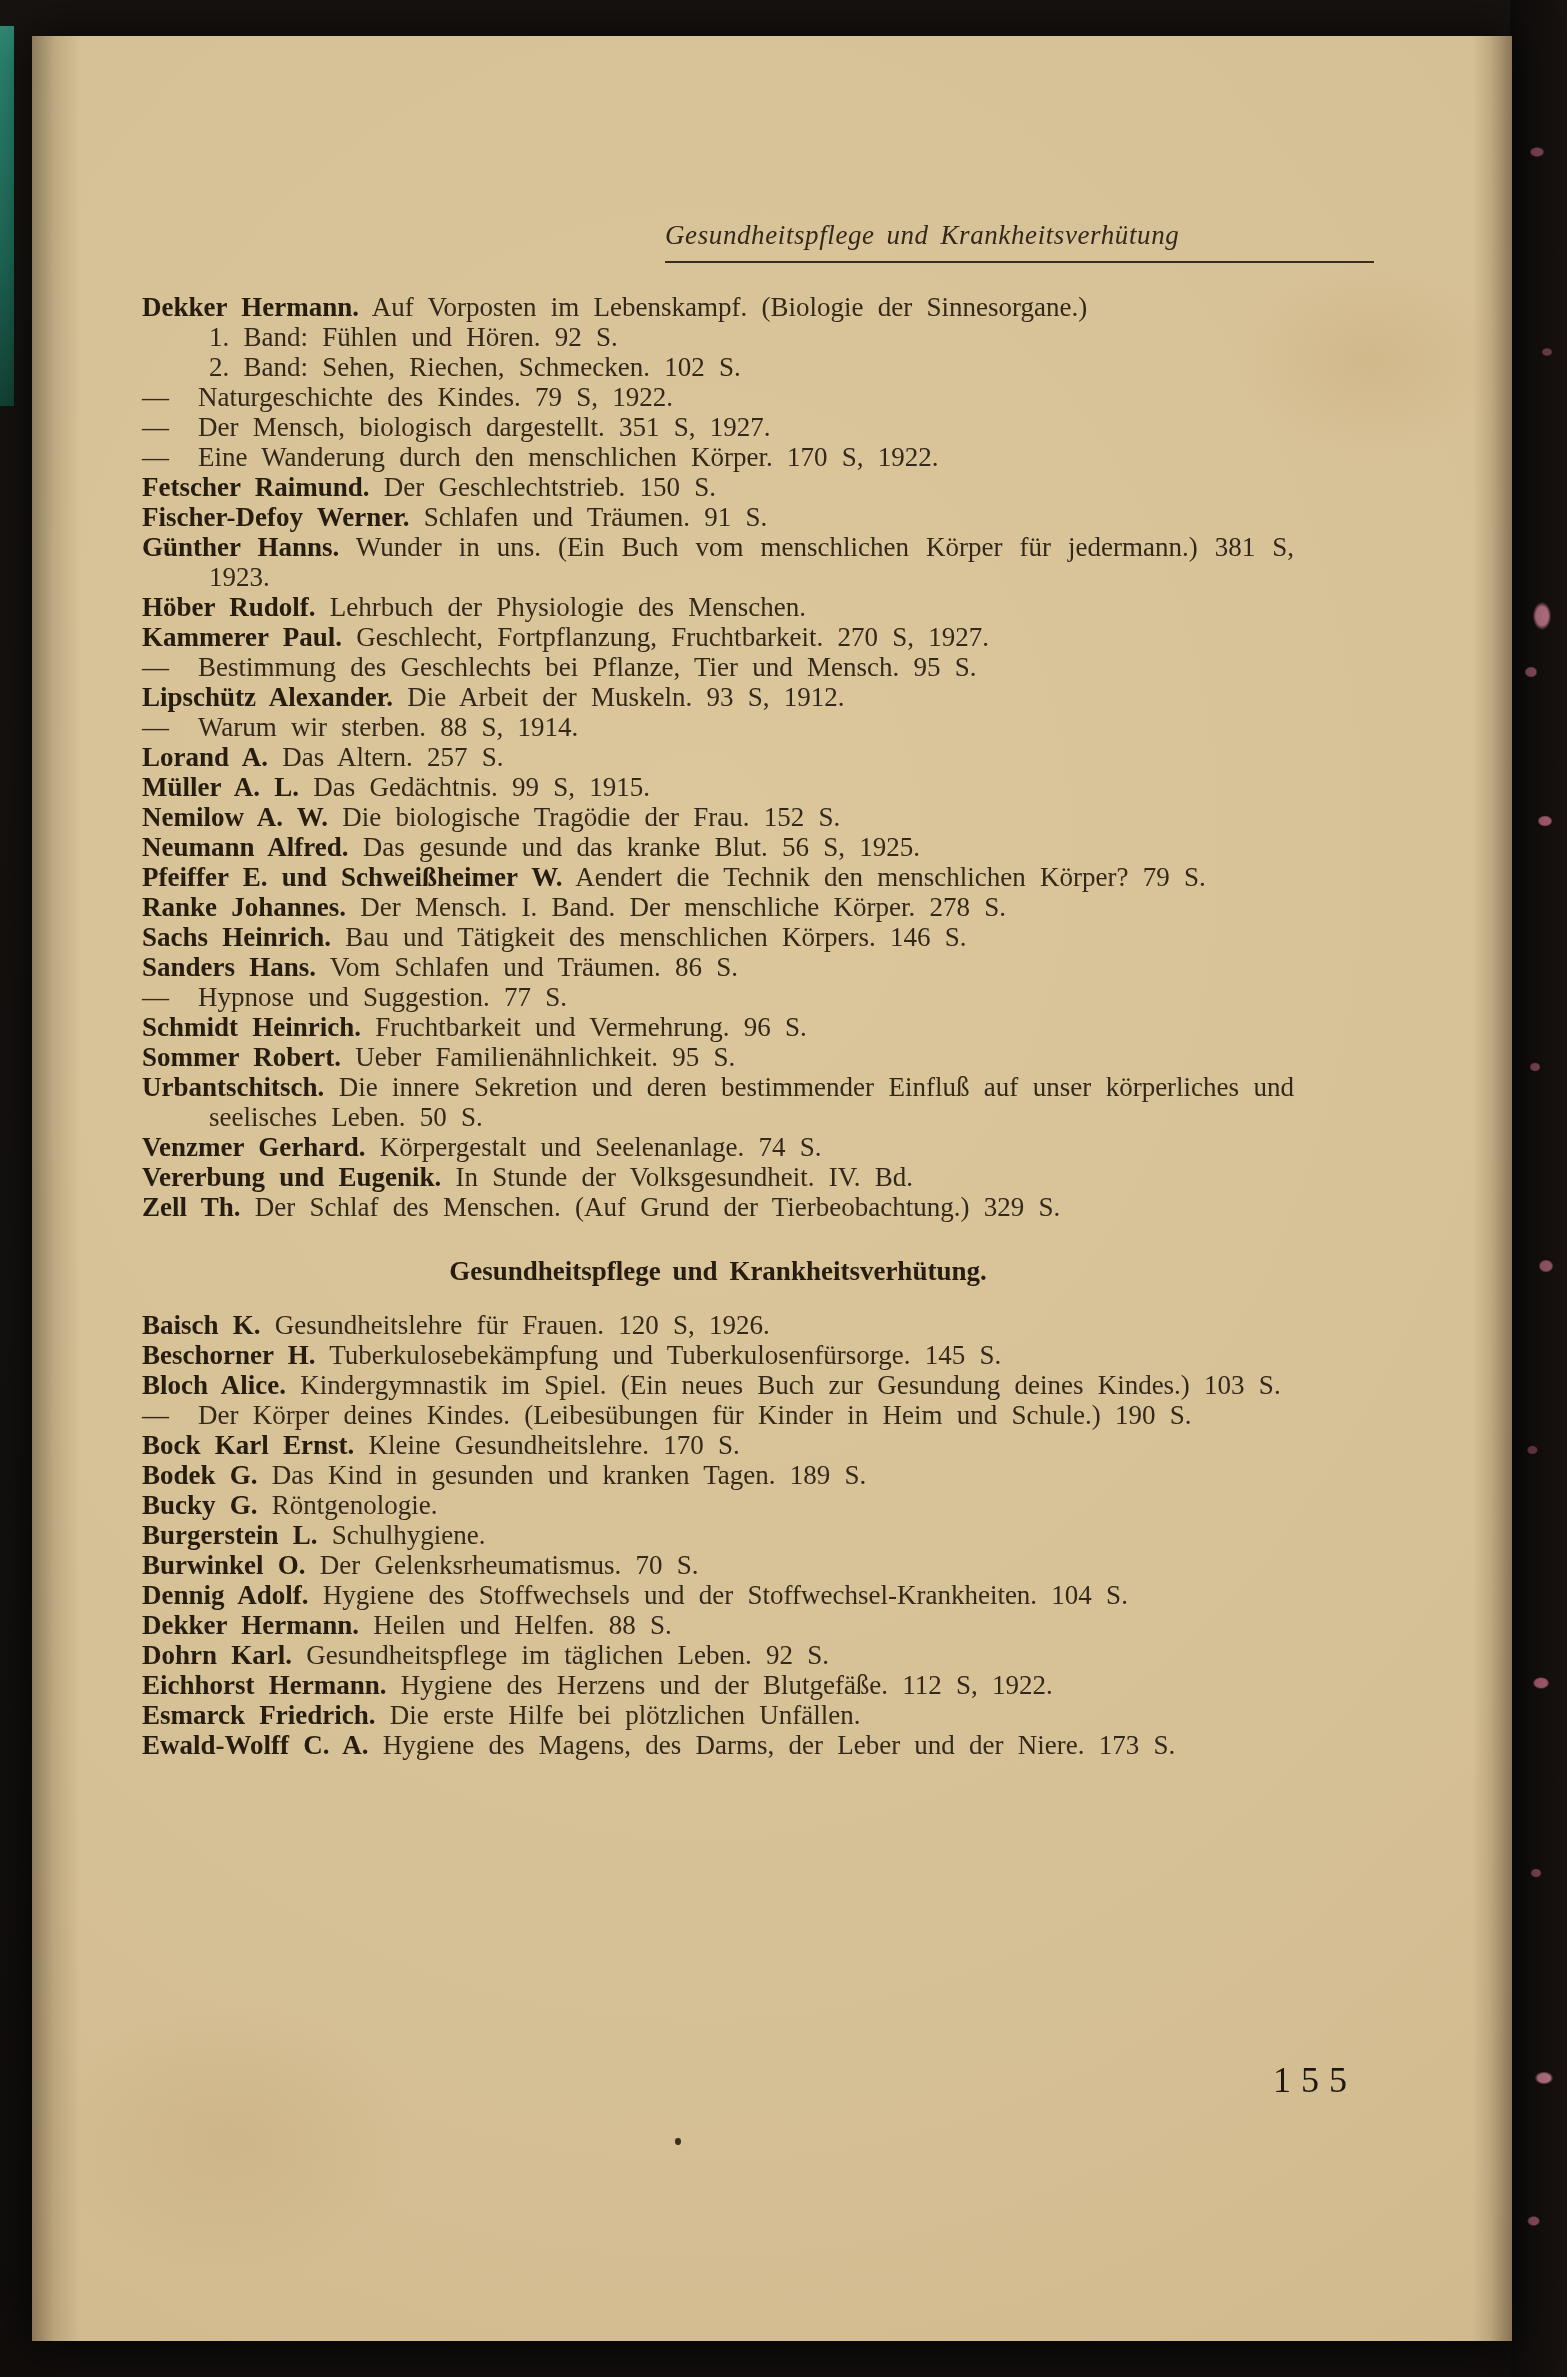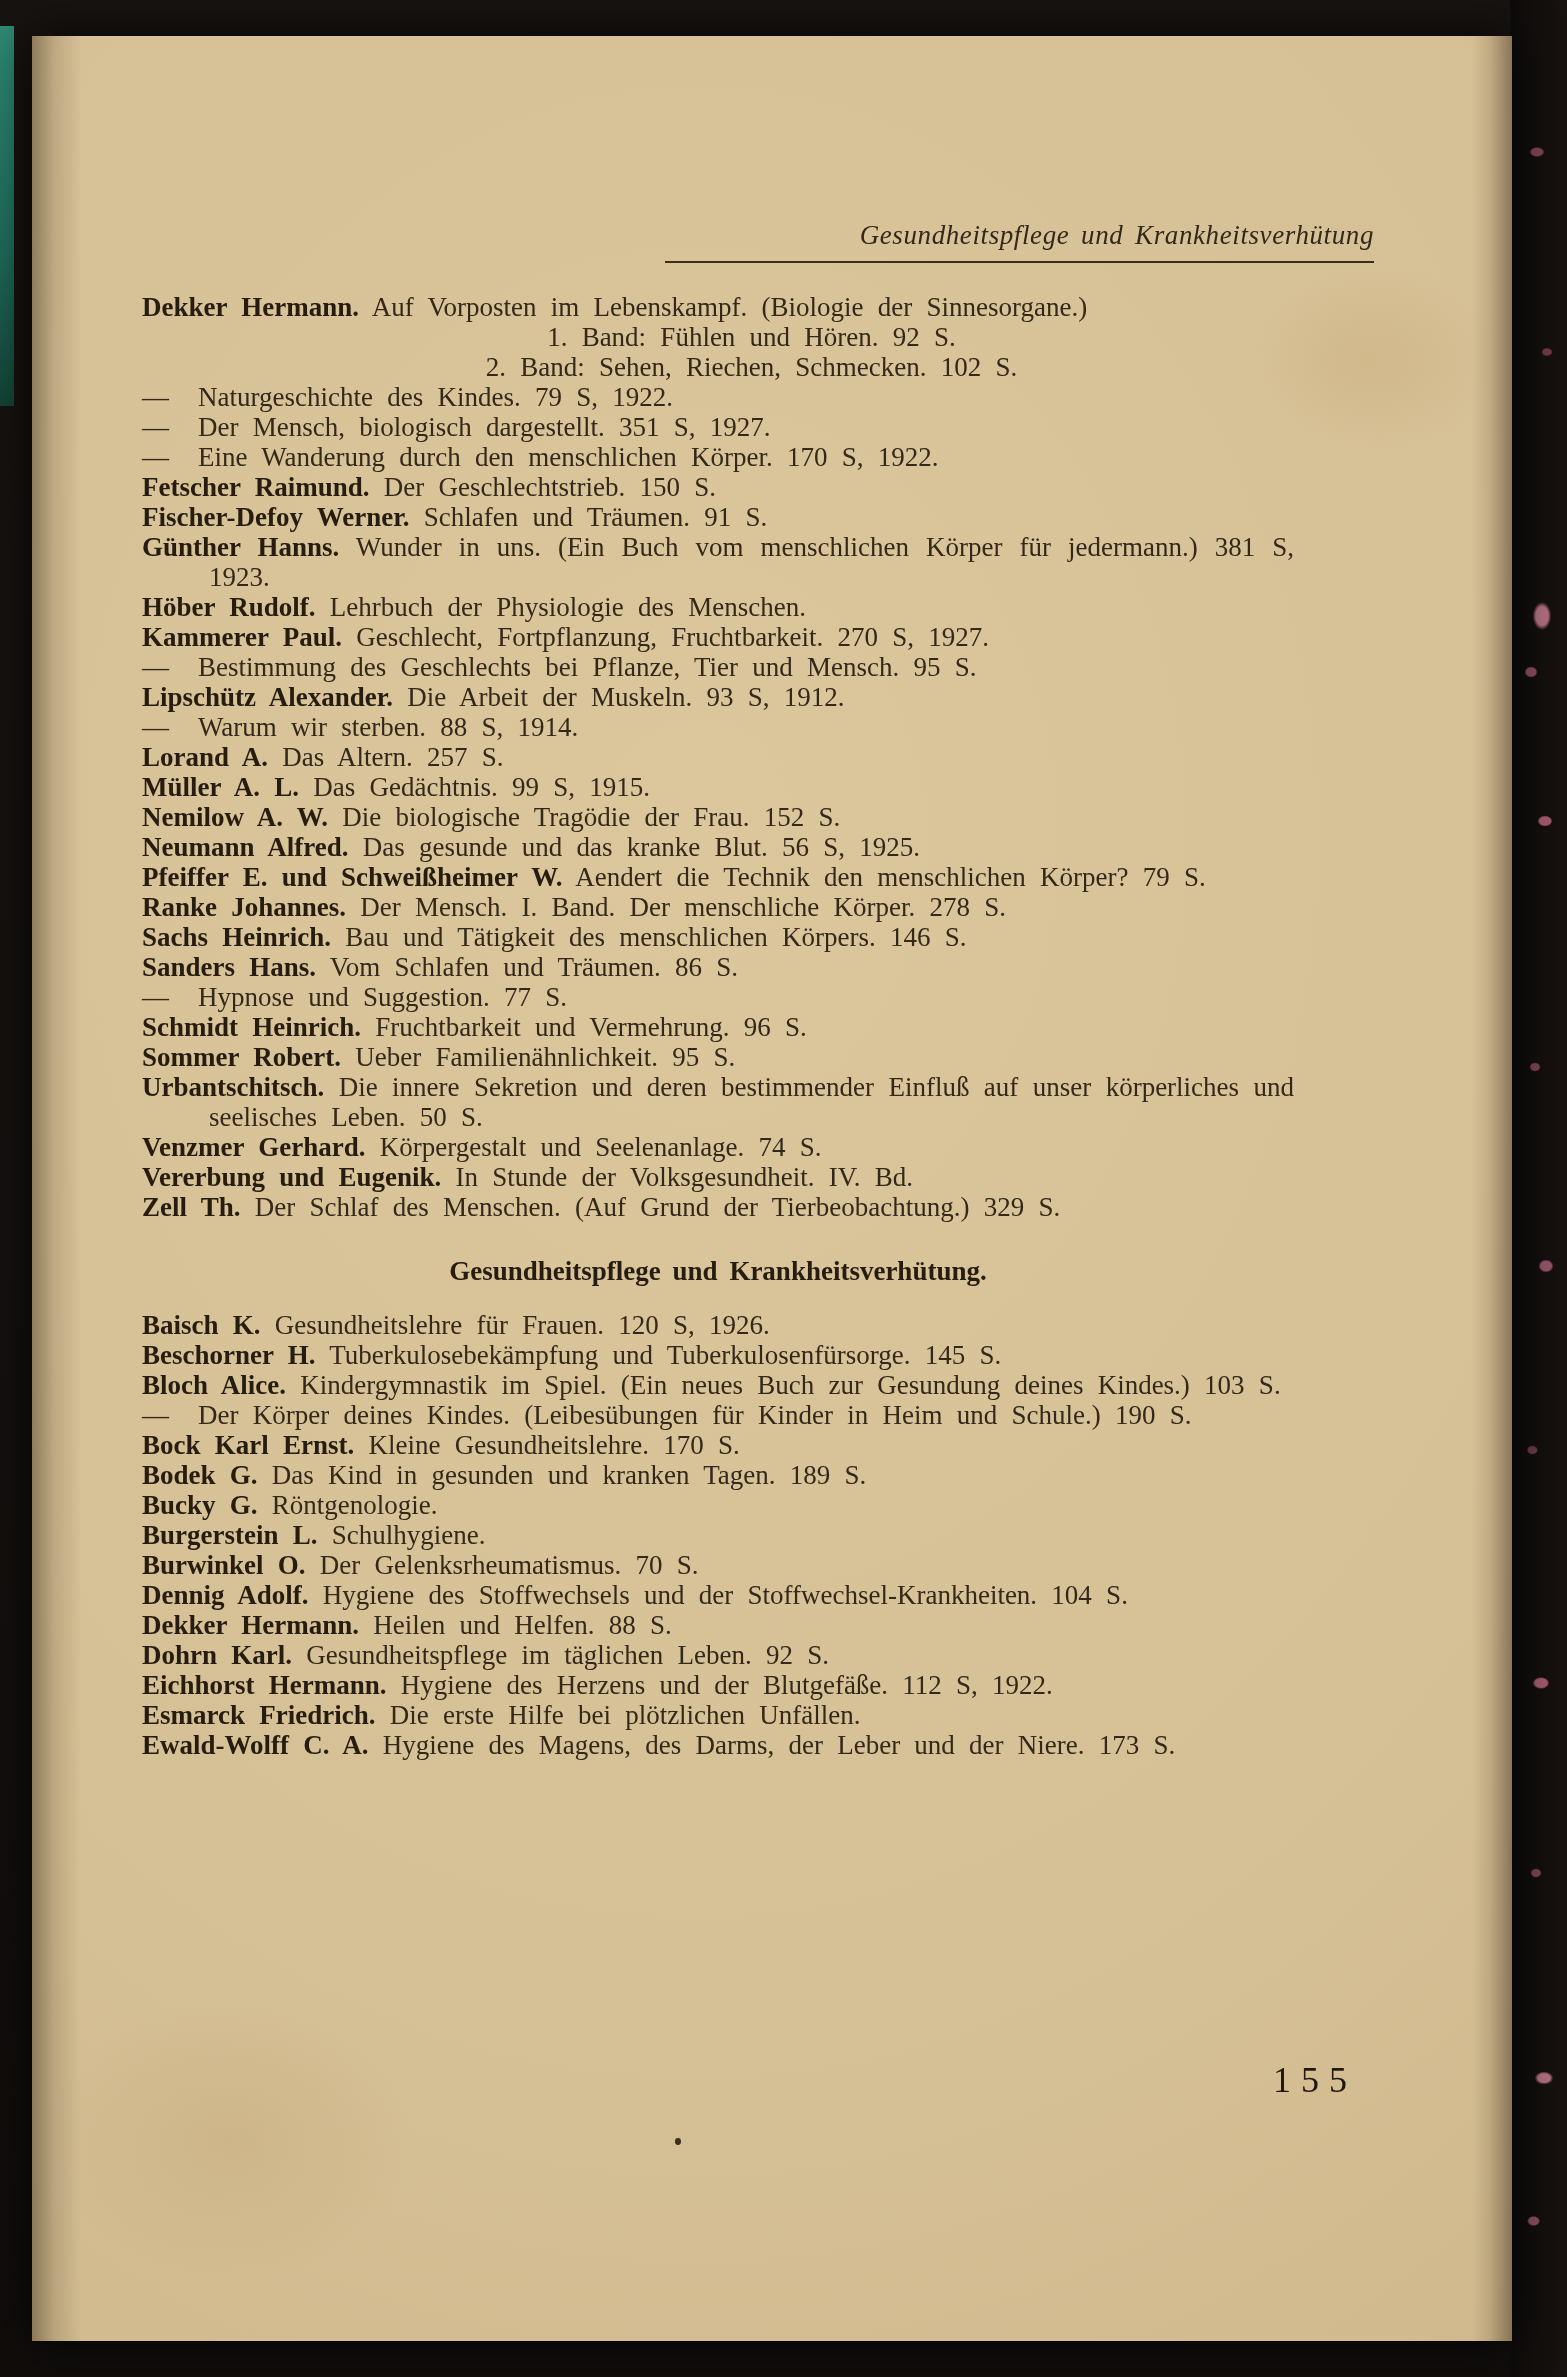--- a/index.html
+++ b/index.html
@@ -40,34 +40,34 @@
   .page::before{ 
     content:"";position:absolute;left:0;top:0;bottom:0;width:49px;pointer-events:none;
     background:linear-gradient(90deg,rgba(56,40,22,.45) 0%,rgba(56,40,22,.16) 45%,transparent 100%);
   }
   .page::after{ 
     content:"";position:absolute;right:0;top:0;bottom:0;width:40px;pointer-events:none;
     background:linear-gradient(270deg,rgba(56,40,22,.48) 0%,rgba(56,40,22,.14) 55%,transparent 100%);
   }
   .running-header{
     position:absolute;left:633px;top:183px;width:709px;
-    text-align:right;border-bottom:2.5px solid #392d1b;padding-bottom:10px;
+    text-align:left;border-bottom:2.5px solid #392d1b;padding-bottom:10px;
     font-style:italic;font-size:27px;line-height:32px;color:#33281a;
     letter-spacing:0.6px;word-spacing:4.4px;
   }
   .text-block{
     position:absolute;left:110px;top:256px;width:1152px;
     color:#33281a;font-size:27px;line-height:30px;
   }
   .entry{
     margin:0;text-align:justify;padding-left:67px;text-indent:-67px;
     word-spacing:7.5px;
   }
   .entry b{color:#261d10;}
-  .sub-line{padding-left:67px;text-indent:0;text-align:center;}
+  .sub-line{padding-left:67px;text-indent:0;text-align:left;}
   .dash{margin-right:29px;}
   .section-heading{
     margin:34px 0 23.6px;padding-left:0;text-indent:0;
     text-align:center;font-weight:bold;font-size:27px;color:#261d10;
     word-spacing:5px;
   }
   .page-number{
     position:absolute;left:1241px;top:2023px;
     font-size:36px;font-weight:normal;letter-spacing:10px;color:#1f1810;
   }

